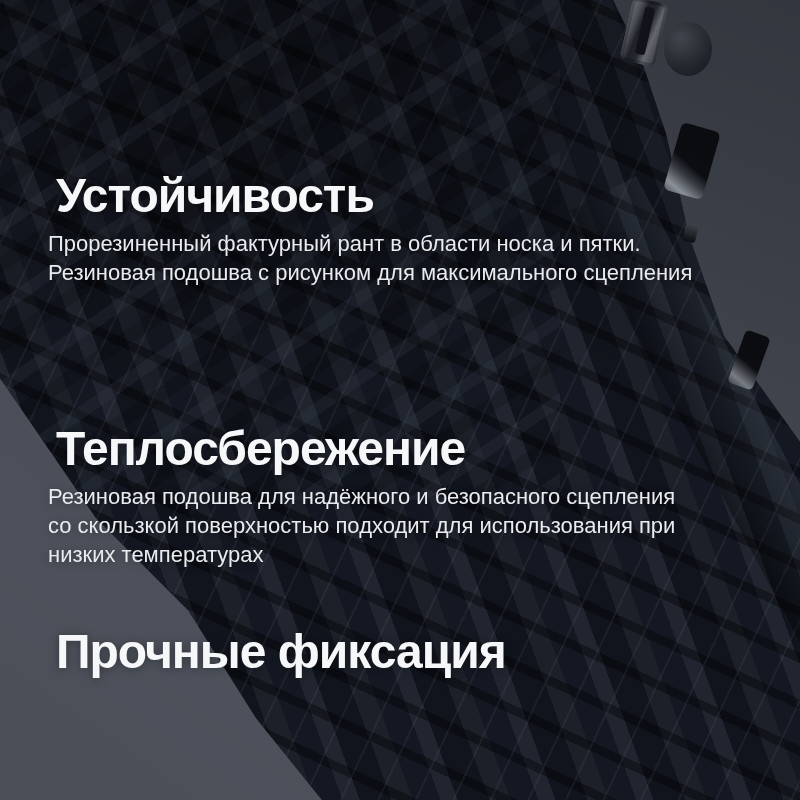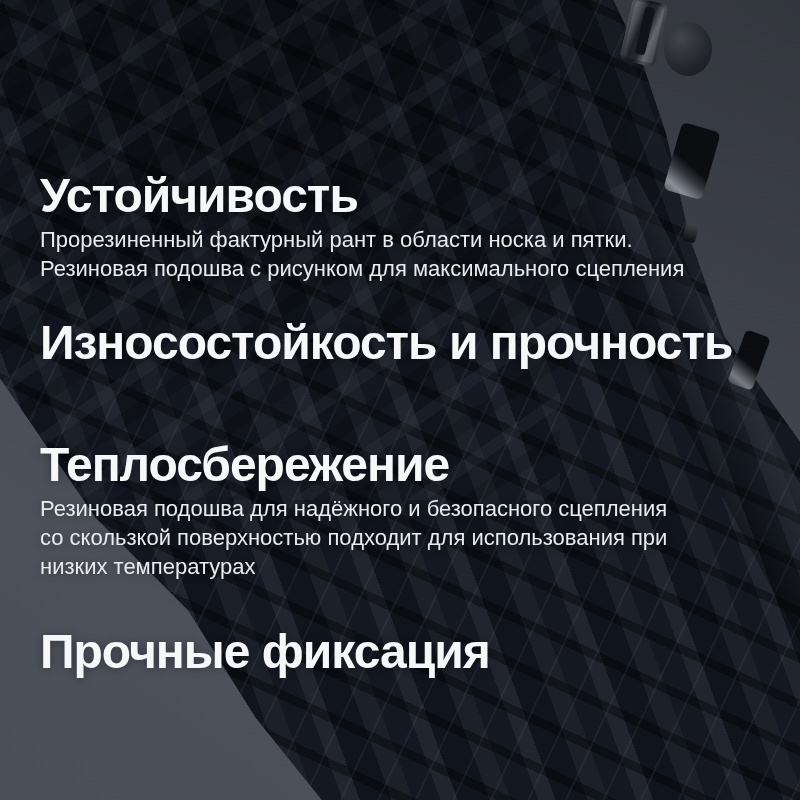--- a/index.html
+++ b/index.html
@@ -63,34 +63,34 @@
   }
   .hook-low {
     position: absolute; left: 736px; top: 332px; width: 26px; height: 56px;
     transform: rotate(20deg); border-radius: 5px;
     background: linear-gradient(200deg, #0b0d11 55%, #7c8088 85%, #42464e);
   }
   
   .content { position: absolute; inset: 0; z-index: 5; }
   .feature { position: absolute; left: 40px; width: 730px; }
   .feature h2 {
-    margin: 0 0 4px 0;
+    margin: 0 0 4px 16px;
     font-size: 48px; line-height: 50px; font-weight: 700;
     letter-spacing: -1px; color: #f6f7f9;
     text-shadow: 0 1px 10px rgba(0,0,0,0.35);
   }
   .feature p {
-    margin: 0;
+    margin: 8px;
     font-size: 22px; line-height: 29px; font-weight: 400;
     color: #e9ebef; white-space: pre-line;
     text-shadow: 0 1px 8px rgba(0,0,0,0.35);
   }
   .s1 { top: 171px; }
   .s2 { top: 318px; }
-  .s3 { top: 440px; }
+  .s3 { top: 424px; }
   .s4 { top: 627px; }
 </style>
 </head>
 <body>
 
 <div class="card">
 
   <div class="boot">
     <div class="tread-overlay"></div>
     <div class="sole-band"></div>
@@ -107,21 +107,20 @@
 
   <div class="shade"></div>
 
   <main class="content">
     <section class="feature s1">
       <h2>Устойчивость</h2>
       <p>Прорезиненный фактурный рант в области носка и пятки.
 Резиновая подошва с рисунком для максимального сцепления</p>
     </section>
     <section class="feature s2">
-      <h2>Износостойкость и прочность</h2>
     </section>
     <section class="feature s3">
       <h2>Теплосбережение</h2>
       <p>Резиновая подошва для надёжного и безопасного сцепления
 со скользкой поверхностью подходит для использования при
 низких температурах</p>
     </section>
     <section class="feature s4">
       <h2>Прочные фиксация</h2>
     </section>

